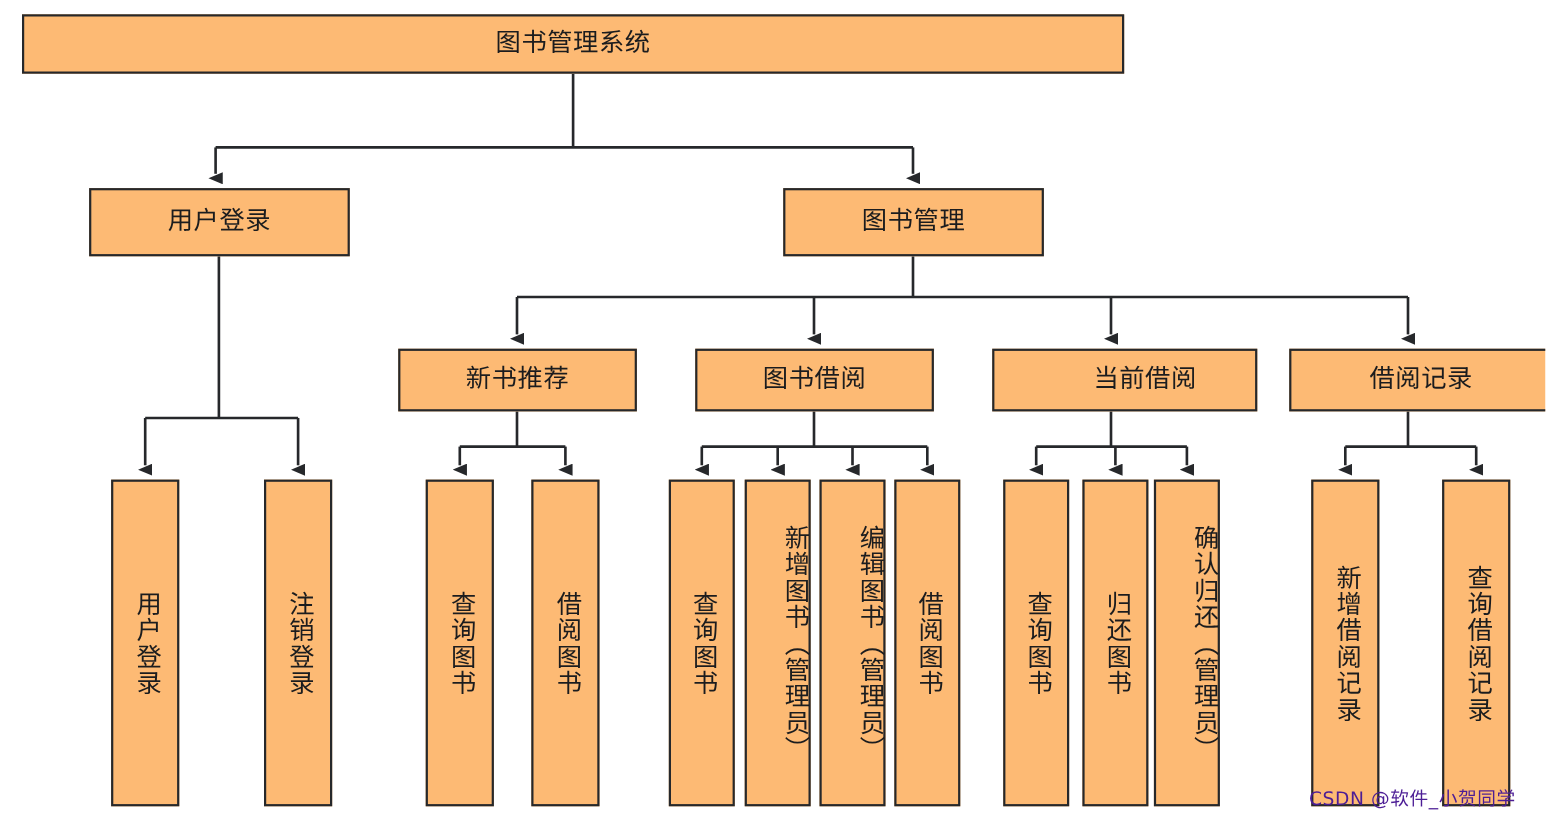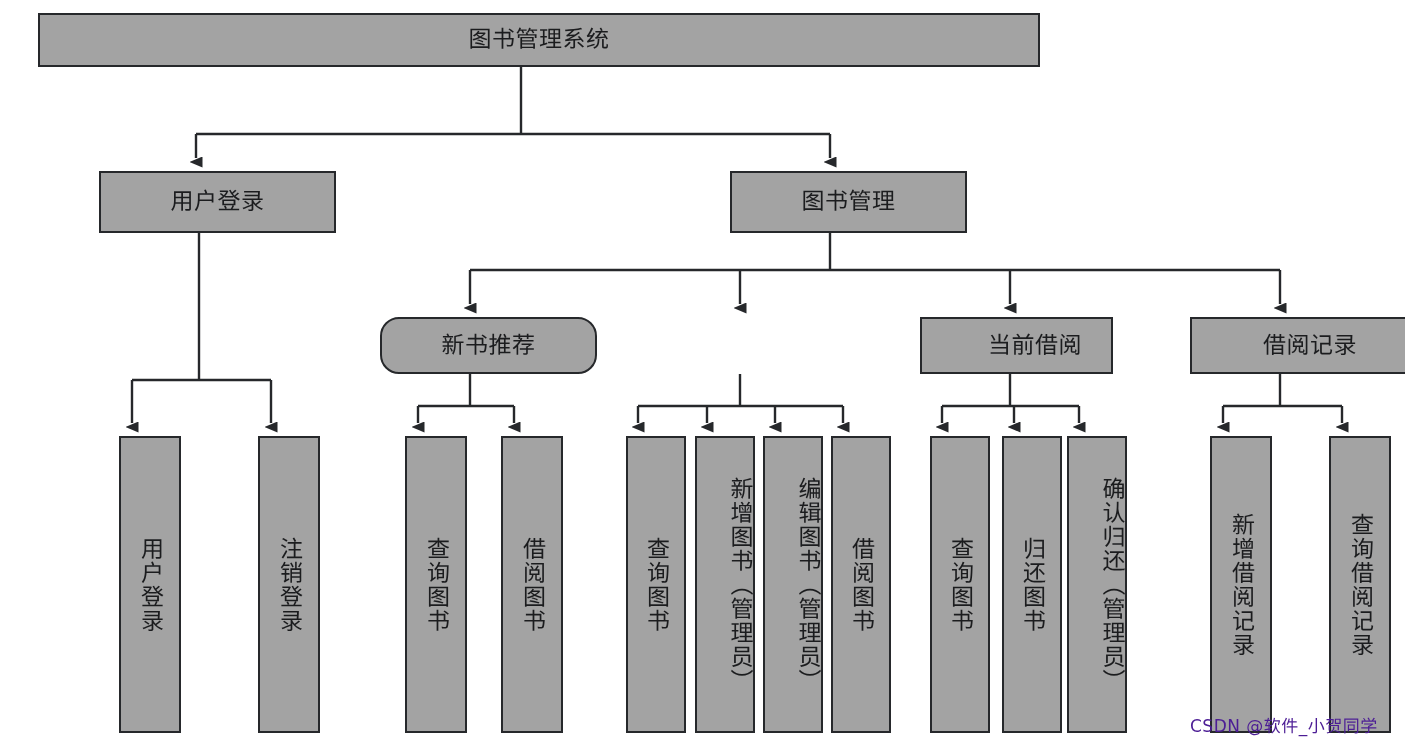--- a/index.html
+++ b/index.html
@@ -22,27 +22,26 @@
     position: absolute;
     left: 0;
     top: 0;
     width: 1405px;
     height: 747px;
     pointer-events: none;
   }
   .node {
     position: absolute;
     box-sizing: border-box;
-    background: #a3a3a3;
+    background: #fdba74;
     border: 2px solid #26282b;
     display: flex;
     align-items: center;
     justify-content: center;
     color: #1b1c1e;
-    margin-left: 18px;
   }
   .node.horiz {
     font-size: 23px;
     letter-spacing: 0.5px;
     line-height: 1.1;
   }
   .node.vert {
     writing-mode: vertical-rl;
     text-orientation: upright;
     font-size: 23px;
@@ -140,24 +139,27 @@
     <span>图书管理系统</span>
   </div>
 
   <div class="node horiz" style="left:81px; top:171px; width:237px; height:62px;">
     <span>用户登录</span>
   </div>
   <div class="node horiz" style="left:712px; top:171px; width:237px; height:62px;">
     <span>图书管理</span>
   </div>
 
-  <div class="node horiz" style="left:362px; top:317px; width:217px; height:57px;border-radius:19px;">
+  <div class="node horiz" style="left:362px; top:317px; width:217px; height:57px;">
     <span>新书推荐</span>
   </div>
-  <div class="node horiz" style="left:902px; top:317px; width:193px; height:57px;padding-left:37px;">
+  <div class="node horiz" style="left:632px; top:317px; width:217px; height:57px;">
+    <span>图书借阅</span>
+  </div>
+  <div class="node horiz" style="left:902px; top:317px; width:241px; height:57px;padding-left:37px;">
     <span>当前借阅</span>
   </div>
   <div class="node horiz" style="left:1172px; top:317px; width:240px; height:57px;">
     <span>借阅记录</span>
   </div>
 
   <div class="node vert" style="left:101px; top:436px; width:62px; height:297px;">
     <span class="vtext">用户登录</span>
   </div>
   <div class="node vert" style="left:240px; top:436px; width:62px; height:297px;">

